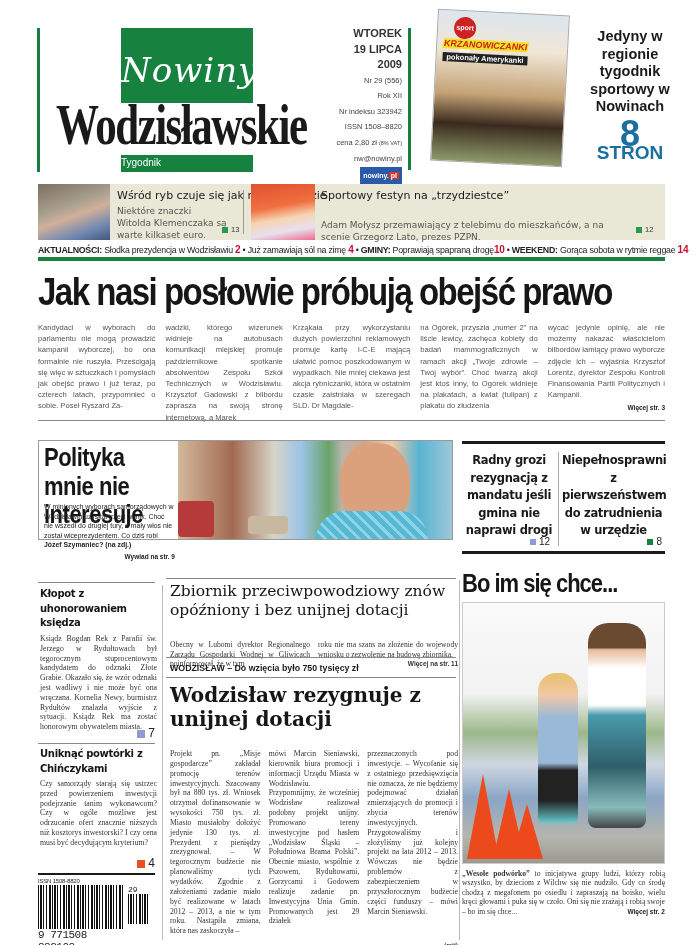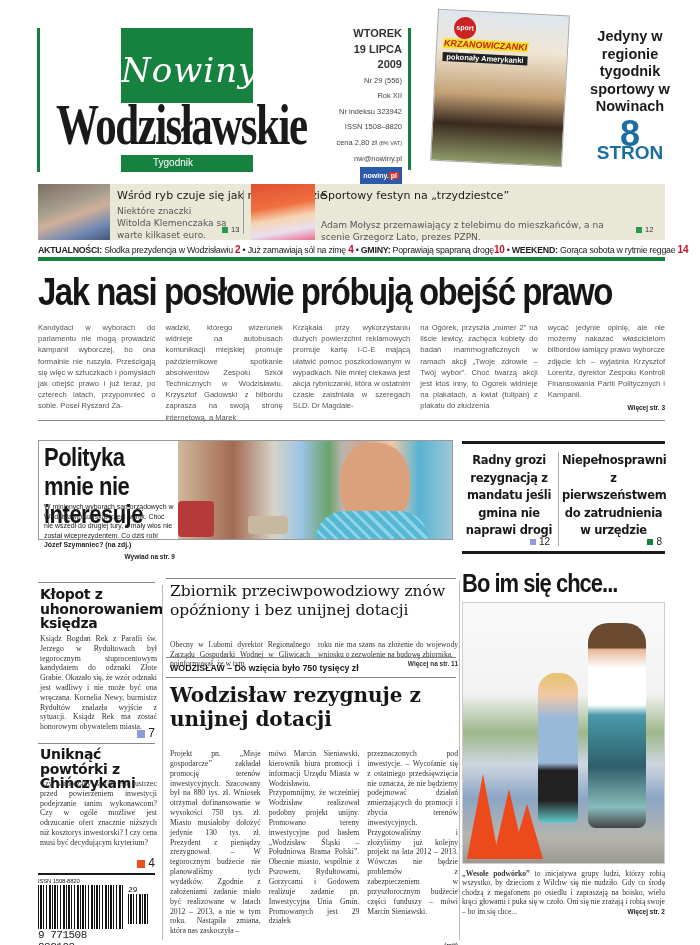--- a/index.html
+++ b/index.html
@@ -2,21 +2,21 @@
 <html><head>
 <meta charset="utf-8">
 <style>
 *{box-sizing:border-box;margin:0;padding:0}
 body{width:700px;height:945px;background:#fff;font-family:"Liberation Sans",sans-serif;color:#222;position:relative;overflow:hidden}
 .abs{position:absolute}
 
 .mast-bar{left:37px;top:28px;width:3px;height:144px;background:#178040}
 .nowiny-box{left:121px;top:28px;width:132px;height:75px;background:#17823f;color:#fff;font-family:"DejaVu Serif",serif;font-style:italic;font-size:34px;text-align:center;padding-top:22px;letter-spacing:1px}
 .wodz{left:56px;top:98px;width:262px;font-family:"Liberation Serif",serif;font-weight:bold;font-size:43px;letter-spacing:-1.5px;color:#1a1a1a;transform:scaleY(1.35);transform-origin:top left;line-height:40px}
-.tyg-box{left:121px;top:155px;width:132px;height:17px;background:#17823f;color:#fff;font-size:10px;text-align:center;padding:2px 28px 0 0}
+.tyg-box{left:121px;top:155px;width:132px;height:17px;background:#17823f;color:#fff;font-size:10px;text-align:left;padding:2px 28px 0 0}
 .issue{left:330px;top:26px;width:72px;text-align:right;font-size:7.5px;color:#444;line-height:15.5px}
 .issue .b{font-weight:bold;font-size:11px;color:#333}
 .issue-bar{left:408px;top:28px;width:3px;height:142px;background:#178040}
 .nowiny-logo{display:inline-block;background:#2a5aa8;color:#fff;font-weight:bold;font-size:7px;padding:1px 3px}
 .nowiny-logo span{background:#d32;padding:0 2px}
 .sport-cover{left:434px;top:12px;width:132px;height:152px;background:linear-gradient(180deg,#dde6ee 0,#f0e6d6 25%,#c4a276 55%,#3a2a1e 75%,#8e9a6a 100%);border:1px solid #aaa;transform:rotate(3deg);overflow:hidden}
 .sport-cover .h1{position:absolute;left:6px;top:28px;width:85px;background:#f3e22c;color:#c21;font-weight:bold;font-size:9px;text-align:center;transform:skewX(-8deg)}
 .sport-cover .h2{position:absolute;left:6px;top:42px;width:85px;background:#222;color:#fff;font-weight:bold;font-size:7.5px;text-align:center}
 .sport-cover .logo{position:absolute;left:16px;top:6px;width:22px;height:22px;border-radius:50%;background:#c22;color:#fff;font-size:7px;font-weight:bold;text-align:center;line-height:22px}
 .promo{left:575px;top:28px;width:110px;text-align:center;font-weight:bold;font-size:14.5px;line-height:17.5px;color:#1a1a1a}
@@ -56,21 +56,21 @@
 .rbox-div{left:558px;top:452px;width:1px;height:94px;background:#aaa}
 .rbox{font-family:"DejaVu Sans",sans-serif;font-weight:bold;font-size:11.5px;line-height:17.5px;text-align:center;color:#1a1a1a;letter-spacing:-.3px}
 .rnum{font-size:10px;color:#222;text-align:right}
 .bo-head{left:462px;top:568px;font-weight:bold;font-size:22px;letter-spacing:-1px;color:#161616;transform:scaleY(1.2);transform-origin:top left;white-space:nowrap}
 .bo-photo{left:462px;top:602px;width:203px;height:262px;border:1px solid #ccc;background:linear-gradient(180deg,#fafafa 0,#f2f2f2 35%,#9cb78a 50%,#cfd7e2 62%,#8ba6c5 75%,#b5b5ae 90%,#9a9a92 100%);overflow:hidden}
 .bo-photo .woman{position:absolute;left:125px;top:20px;width:58px;height:205px;background:linear-gradient(180deg,#6b4a32 0,#6b4a32 12%,#e7b99a 13%,#fff 22%,#fff 40%,#4a9aaa 45%,#2f5f6a 70%,#8bb 90%,#444 100%);border-radius:20px 20px 8px 8px}
 .bo-photo .girl{position:absolute;left:75px;top:70px;width:40px;height:150px;background:linear-gradient(180deg,#e7c26a 0,#f0c8a8 15%,#9ab8d8 30%,#9ab8d8 60%,#222 65%,#222 85%,#6cc 100%);border-radius:18px 18px 6px 6px}
 .bo-photo .cone{position:absolute;bottom:4px;width:0;height:0;border-left:16px solid transparent;border-right:16px solid transparent;border-bottom:85px solid #ec4a1c}
 .bo-cap{left:462px;top:869px;width:203px;font-family:"Liberation Serif",serif;font-size:7.6px;line-height:9.4px;color:#333;text-align:justify}
 
-.lhead{font-family:"DejaVu Sans",sans-serif;font-weight:bold;font-size:14px;line-height:14.5px;color:#161616;letter-spacing:-.3px}
+.lhead{font-family:"DejaVu Sans",sans-serif;font-weight:bold;font-size:10px;line-height:14.5px;color:#161616;letter-spacing:-.3px}
 .ltext{font-family:"Liberation Serif",serif;font-size:7.8px;line-height:9.8px;color:#333;text-align:justify}
 .lnum{text-align:right;font-size:12px;color:#222}
 .barcode{left:38px;top:878px;width:117px;height:60px}
 .bars{height:44px;background:repeating-linear-gradient(90deg,#111 0 1px,#fff 1px 2px,#111 2px 4px,#fff 4px 5px,#111 5px 6px,#fff 6px 8px,#111 8px 9px,#fff 9px 11px,#111 11px 13px,#fff 13px 14px)}
 
 .zb-head{left:170px;top:582px;width:290px;font-family:"DejaVu Serif",serif;font-size:15.5px;line-height:18.5px;color:#161616}
 .zb-text{left:170px;top:640px;width:288px;display:flex;gap:8px;font-family:"Liberation Serif",serif;font-size:7.6px;line-height:9.7px;color:#333;text-align:justify}
 .zb-text p{flex:1}
 .wod-kicker{left:170px;top:663px;font-weight:bold;font-size:8.8px;color:#1a1a1a}
 .wod-head{left:170px;top:683px;width:290px;font-family:"DejaVu Serif",serif;font-weight:bold;font-size:20px;line-height:24px;color:#161616}

